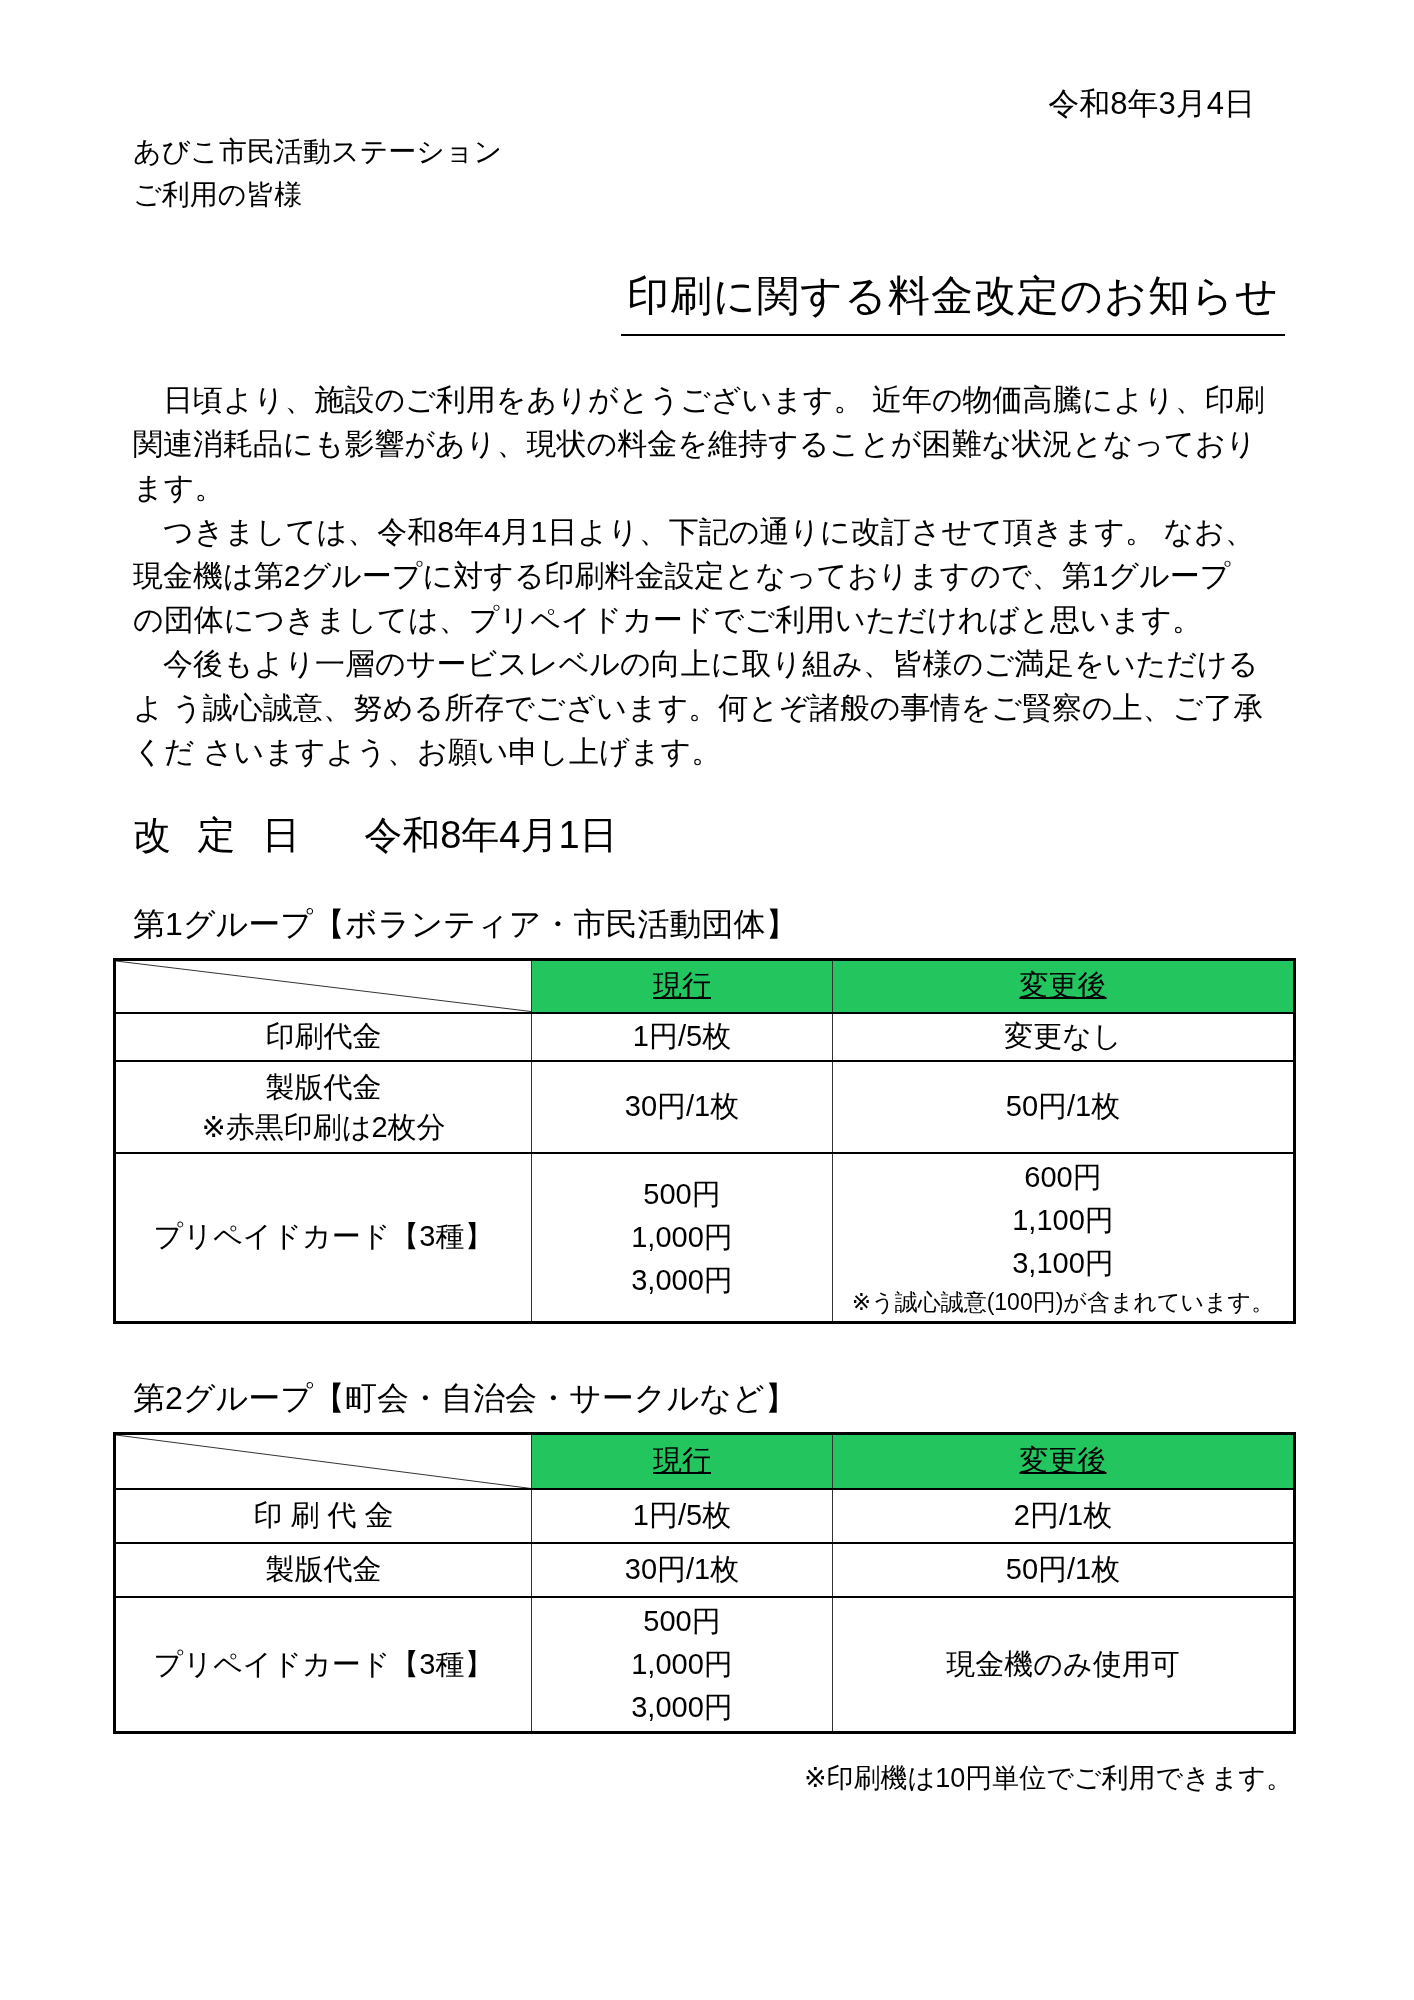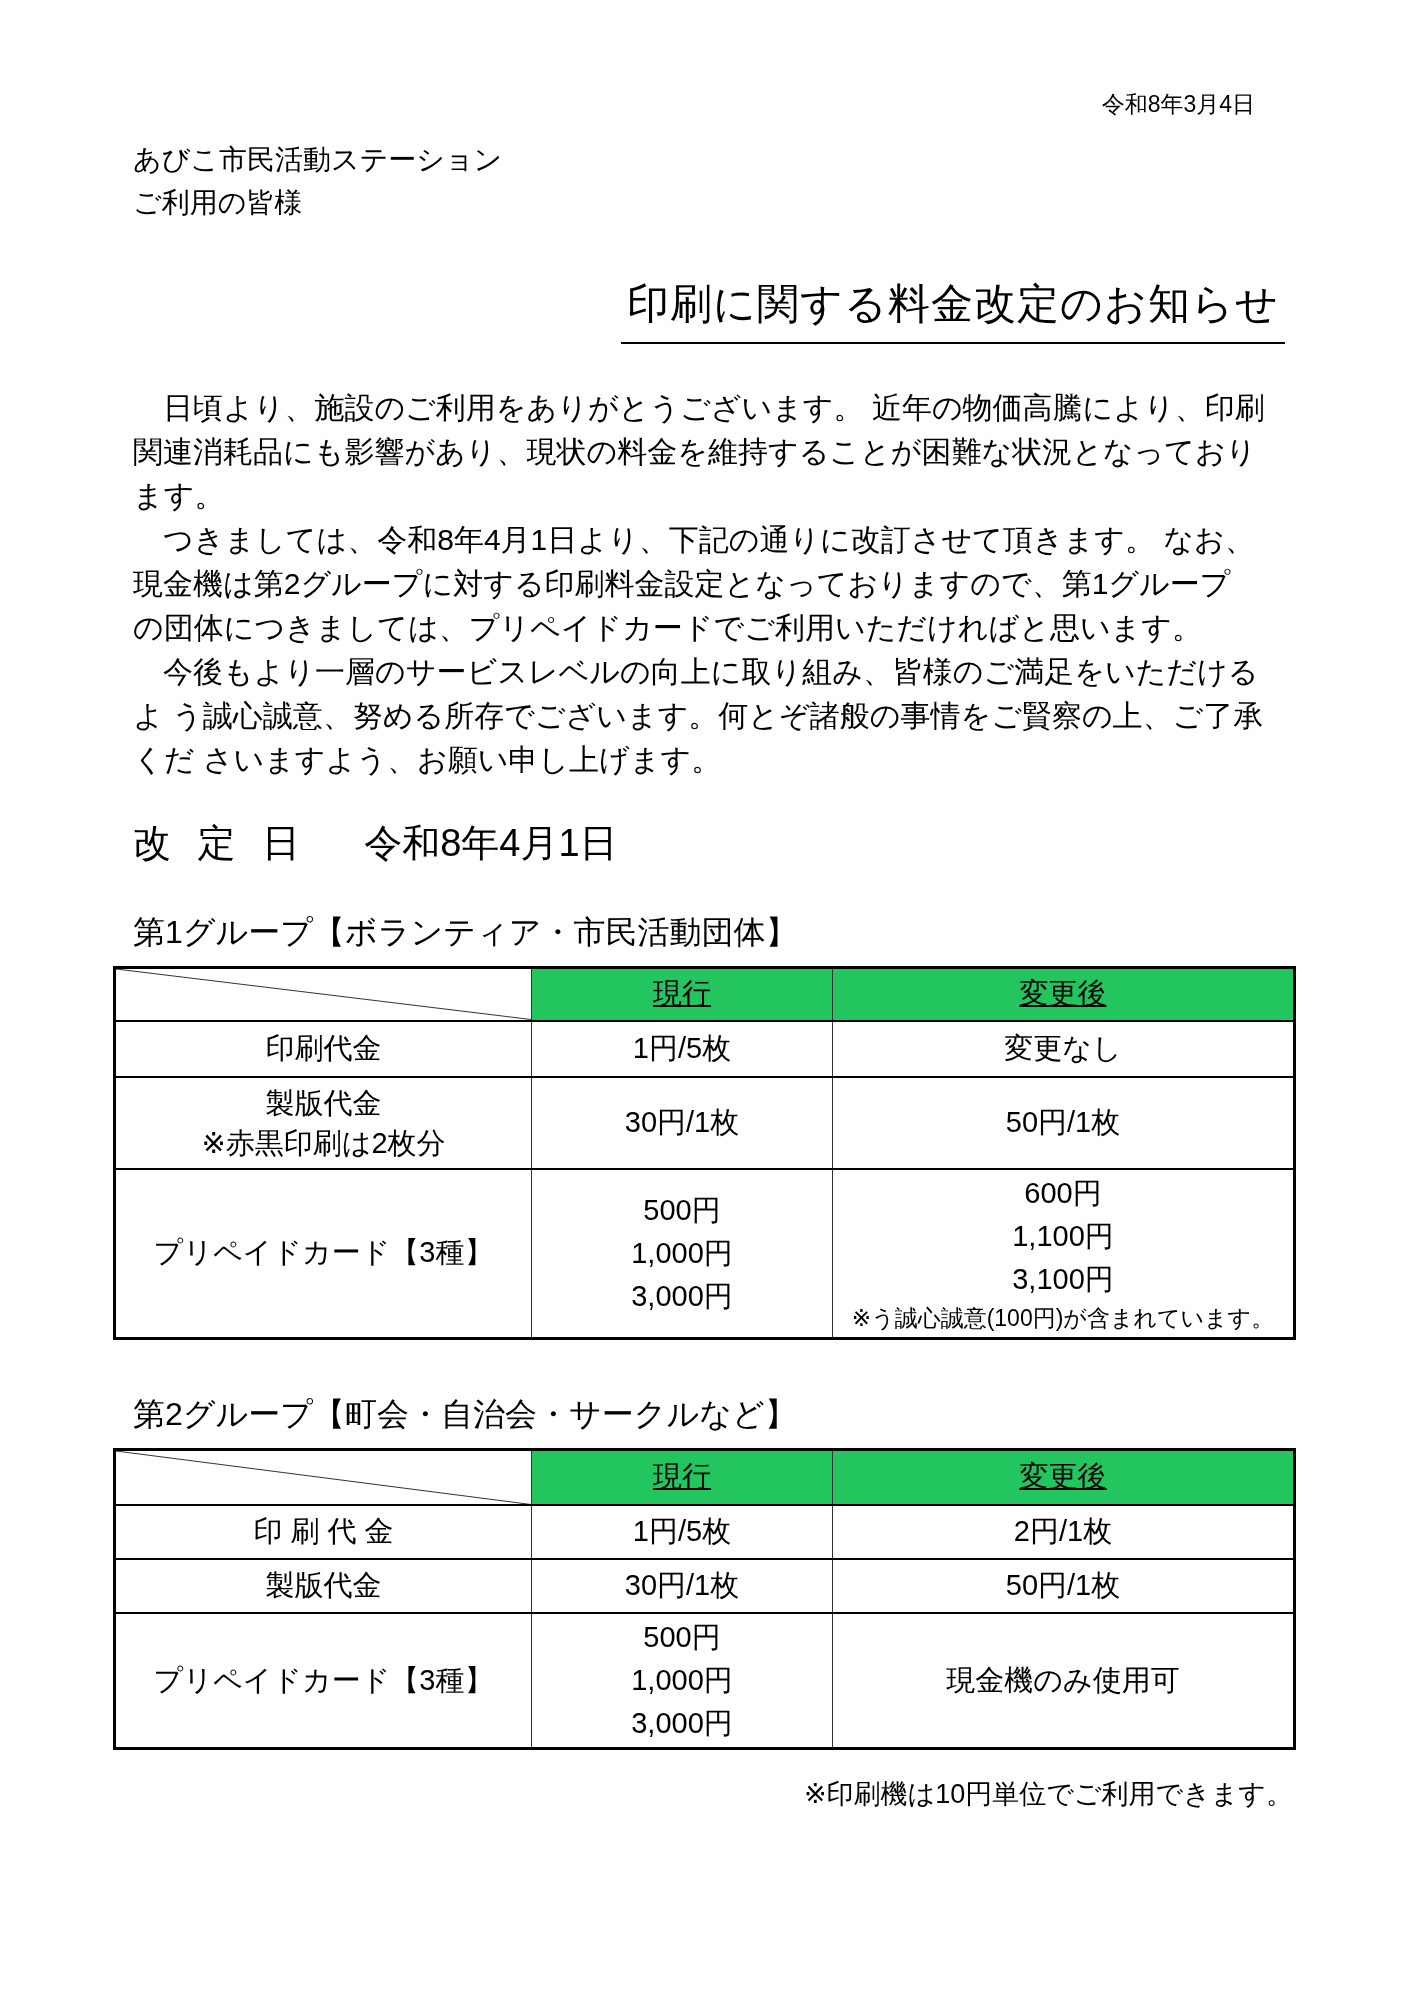--- a/index.html
+++ b/index.html
@@ -14,23 +14,23 @@
     font-family: "Liberation Sans", "DejaVu Sans", sans-serif;
     position: relative;
     overflow: hidden;
   }
   .doc {
     padding: 88px 129px 0 133px;
   }
   .date-line {
     text-align: right;
     padding-right: 30px;
-    font-size: 23px;
+    font-size: 31px;
     line-height: 32px;
-    margin-bottom: 18px;
+    margin-bottom: 10px;
   }
   .recipient {
     font-size: 28px;
     line-height: 43px;
   }
   .title-wrap {
     text-align: right;
     margin-top: 52px;
   }
   .doc-title {
@@ -105,21 +105,21 @@
     position: relative;
     padding: 0;
   }
   .corner svg {
     position: absolute;
     top: 0; left: 0;
     width: 100%; height: 100%;
     display: block;
   }
   .rh53 { height: 53px; }
-  .rh52 { height: 56px; }
+  .rh52 { height: 48px; }
   .rh92 { height: 92px; }
   .rh158 { height: 158px; }
   .rh56 { height: 56px; }
   .rh54 { height: 54px; }
   .rh128 { height: 128px; }
   .ml {
     white-space: pre-line;
   }
   .two-line {
     line-height: 40px;

